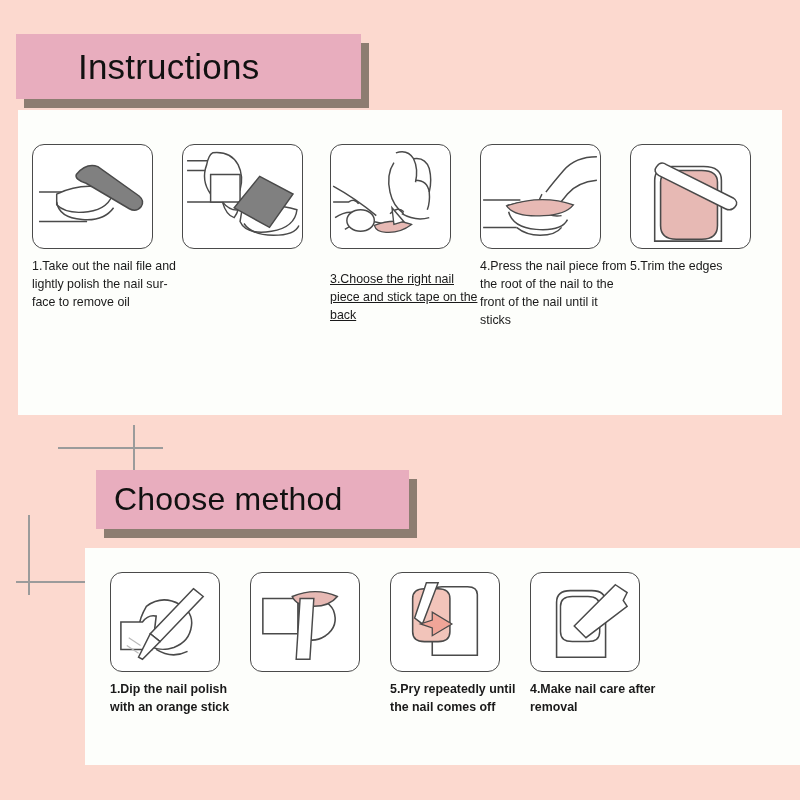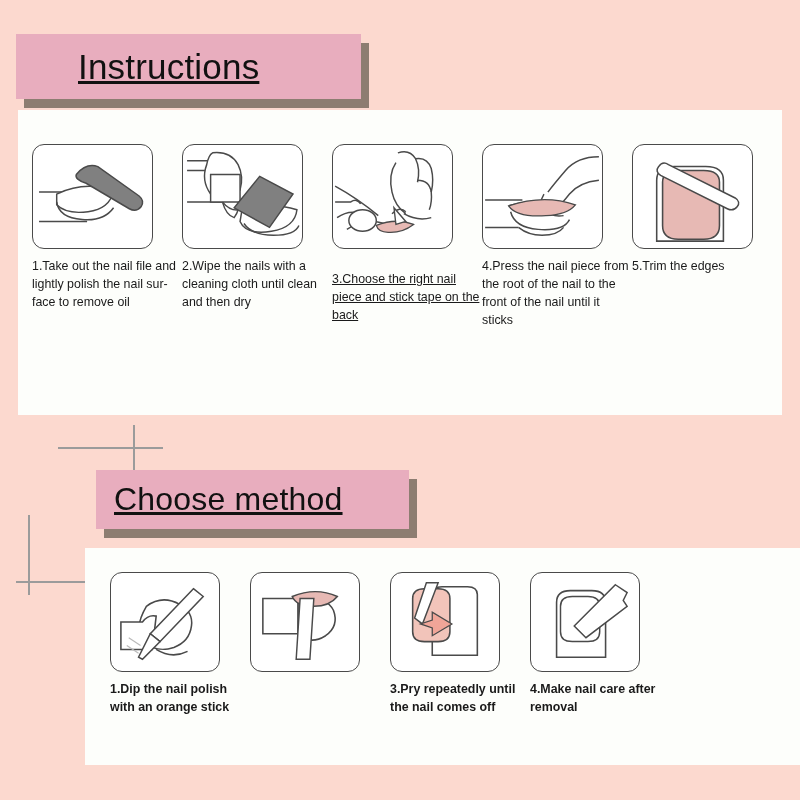--- a/index.html
+++ b/index.html
@@ -22,21 +22,20 @@
     position: absolute; left: 0; top: 0;
     width: 100%; height: 100%;
     background: #e8adbe;
   }
   .banner .label {
     position: absolute; left: 0; top: 0;
     width: 100%; height: 100%;
     display: flex; align-items: center; justify-content: center;
     color: #111; font-weight: 400; letter-spacing: .2px;
     white-space: nowrap;
-    text-decoration: underline;
   }
   #banner-instructions { left: 16px; top: 34px; width: 345px; height: 65px; }
   #banner-instructions .label { font-size: 35px; padding-left: 62px; justify-content: flex-start; }
   #banner-removal { left: 96px; top: 470px; width: 313px; height: 59px; }
   #banner-removal .label { font-size: 32px; padding-left: 18px; justify-content: flex-start; }
 
   
   .cross { position: absolute; }
   .cross .h { position: absolute; background: #9b9b9b; height: 1.5px; }
   .cross .v { position: absolute; background: #9b9b9b; width: 1.5px; }
@@ -121,21 +120,20 @@
               <path d="M30 8 q18 -2 26 12 q6 12 2 26 l-30 4 q-10 -14 -4 -30 q2 -10 6 -12 z" fill="#ffffff"></path>
               <path d="M4 58 H40 q8 10 18 8"></path>
               <path d="M28 30 h30 v28 h-30 z" fill="#ffffff"></path>
               <path d="M40 58 q4 14 12 16 q6 -8 4 -16"></path>
               <path d="M60 66 q30 -8 56 0 q-2 18 -26 22 q-26 4 -32 -10 z" fill="#ffffff"></path>
               <path d="M62 80 q8 12 30 12 q22 0 26 -10"></path>
             </g>
             <path d="M78 32 l34 18 l-24 34 l-36 -20 z" fill="#808080" stroke="#4a4a4a" stroke-width="1.5"></path>
           </svg>
         </div>
-        <div class="caption">2.Wipe the nails with a cleaning cloth until clean and then dry</div>
       </div>
 
       <div class="step">
         <div class="thumb">
           <svg viewBox="0 0 121 105">
             <g fill="none" stroke="#4a4a4a" stroke-width="1.5">
               <path d="M66 8 q12 -4 18 6 q5 10 2 24"></path>
               <path d="M84 14 q12 -2 16 10 q3 12 0 24"></path>
               <path d="M86 36 q12 0 14 12 q1 10 -2 18"></path>
               <path d="M64 18 q-8 12 -4 30 q3 14 14 22"></path>
@@ -239,21 +237,21 @@
 
       <div class="step">
         <div class="thumb">
           <svg viewBox="0 0 110 100">
             <path d="M42 22 q0 -8 10 -8 h26 q10 0 10 8 v62 h-46 z" fill="#ffffff" stroke="#4a4a4a" stroke-width="1.6"></path>
             <path d="M22 26 q0 -10 12 -10 h14 q12 0 12 10 v34 q0 10 -12 10 h-14 q-12 0 -12 -10 z" fill="#f2c4ba" stroke="#4a4a4a" stroke-width="1.6"></path>
             <path d="M36 10 h12 l-16 42 l-8 -6 z" fill="#ffffff" stroke="#4a4a4a" stroke-width="1.5"></path>
             <path d="M42 48 l0 -8 l20 12 l-20 12 l0 -8 l-12 -4 z" fill="#f0a598" stroke="#4a4a4a" stroke-width="1.3"></path>
           </svg>
         </div>
-        <div class="caption">3.Pry repeatedly until the nail comes off</div>
+        <div class="caption">5.Pry repeatedly until the nail comes off</div>
       </div>
 
       <div class="step">
         <div class="thumb">
           <svg viewBox="0 0 110 100">
             <path d="M26 30 q0 -12 14 -12 h22 q14 0 14 12 v56 h-50 z" fill="#ffffff" stroke="#4a4a4a" stroke-width="1.6"></path>
             <path d="M30 34 q0 -10 12 -10 h16 q12 0 12 10 v26 q0 10 -12 10 h-16 q-12 0 -12 -10 z" fill="#ffffff" stroke="#4a4a4a" stroke-width="1.5"></path>
             <path d="M86 12 l12 8 l-4 8 l4 6 l-42 32 l-12 -12 z" fill="#ffffff" stroke="#4a4a4a" stroke-width="1.5"></path>
           </svg>
         </div>

